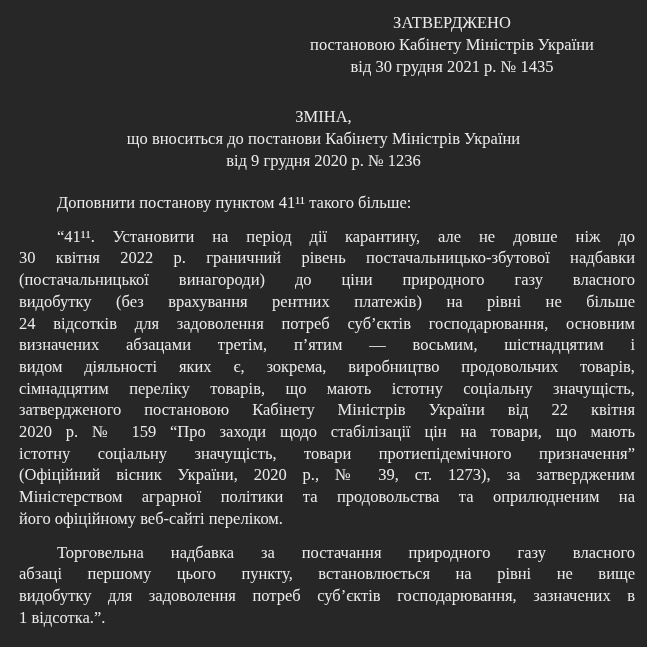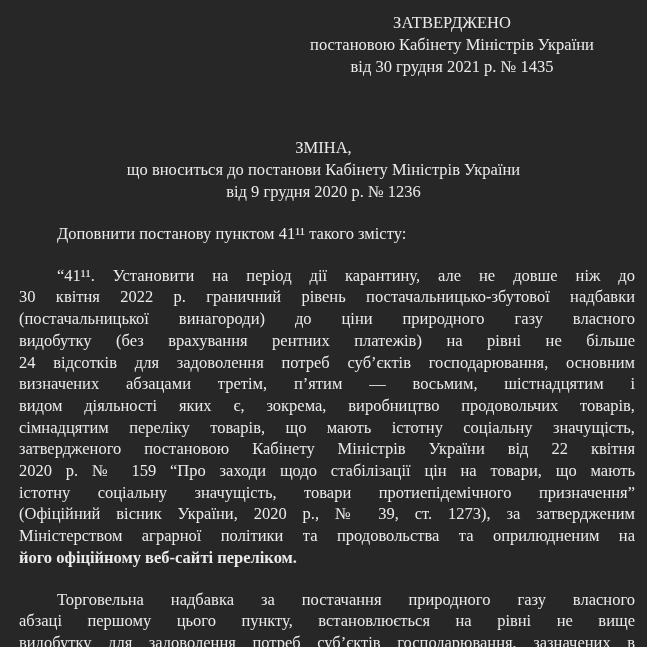--- a/index.html
+++ b/index.html
@@ -23,46 +23,45 @@
     height: 647px;
   }
   .approval-block {
     width: 330px;
     margin: 0 30px 0 auto;
     padding-top: 12px;
     text-align: center;
     line-height: 22px;
   }
   .title-block {
-    margin-top: 59px;
+    margin-top: 28px;
     text-align: center;
     line-height: 22px;
   }
   .content {
     margin: 20px 12px 0 19px; 
   }
   .intro-line {
     text-indent: 38px;
     text-align: left;
   }
   .paragraph {
-    margin-top: 20px;
+    margin-top: 12px;
   }
   .jline {
     text-align: justify;
     text-align-last: justify;
     -moz-text-align-last: justify;
     white-space: normal;
   }
   .jline.first {
     text-indent: 38px;
   }
   .jline.last {
     text-align-last: left;
-    font-weight: bold;
     -moz-text-align-last: left;
   }
 </style>
 </head>
 <body>
 
 <div class="page">
 
   <div class="approval-block">
     <div>ЗАТВЕРДЖЕНО</div>
@@ -70,21 +69,21 @@
     <div>від 30 грудня 2021 р. № 1435</div>
   </div>
 
   <div class="title-block">
     <div>ЗМІНА,</div>
     <div>що вноситься до постанови Кабінету Міністрів України</div>
     <div>від 9 грудня 2020 р. № 1236</div>
   </div>
 
   <div class="content">
-    <div class="intro-line">Доповнити постанову пунктом 41¹¹ такого змісту:</div>
+    <div class="intro-line">Доповнити постанову пунктом 41¹¹ такого більше:</div>
 
     <div class="paragraph">
         <div class="jline first">“41¹¹. Установити на період дії карантину, але не довше ніж до</div>
         <div class="jline">30 квітня 2022 р. граничний рівень постачальницько-збутової надбавки</div>
         <div class="jline">(постачальницької винагороди) до ціни природного газу власного</div>
         <div class="jline">видобутку (без врахування рентних платежів) на рівні не більше</div>
         <div class="jline">24 відсотків для задоволення потреб суб’єктів господарювання, основним</div>
         <div class="jline">визначених абзацами третім, п’ятим — восьмим, шістнадцятим і</div>
         <div class="jline">видом діяльності яких є, зокрема, виробництво продовольчих товарів,</div>
         <div class="jline">сімнадцятим переліку товарів, що мають істотну соціальну значущість,</div>

